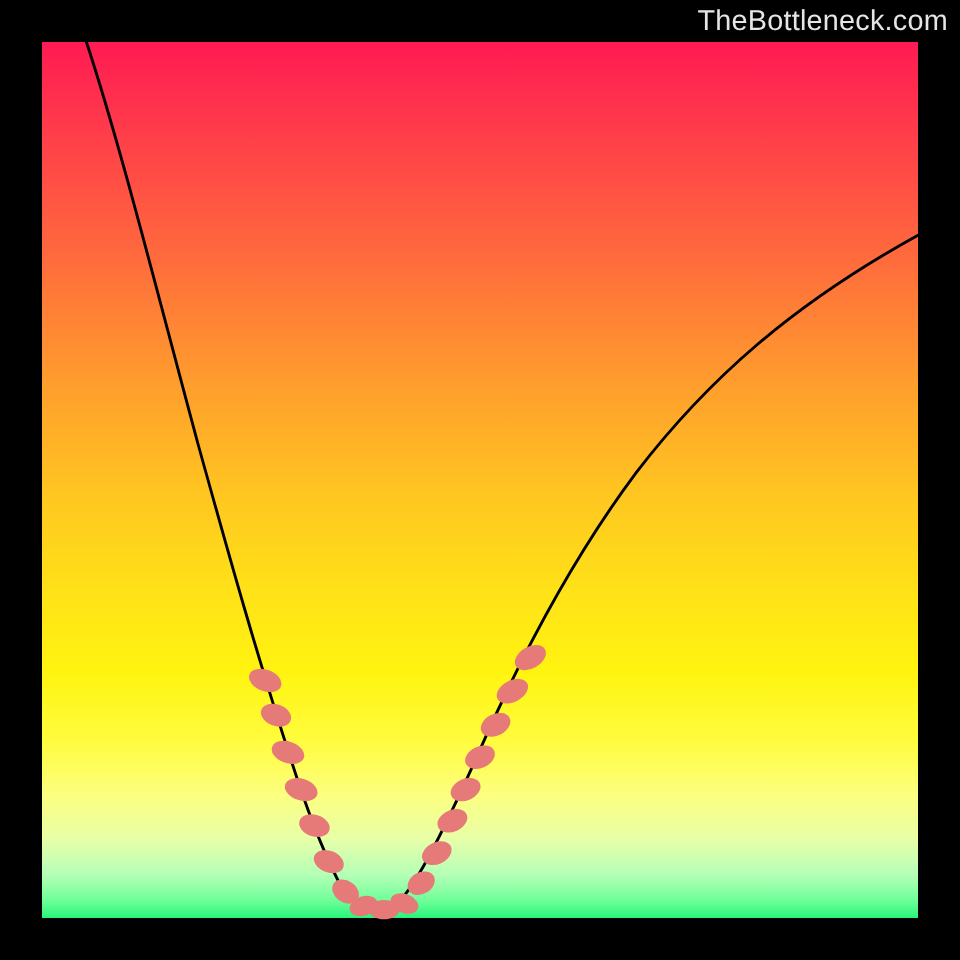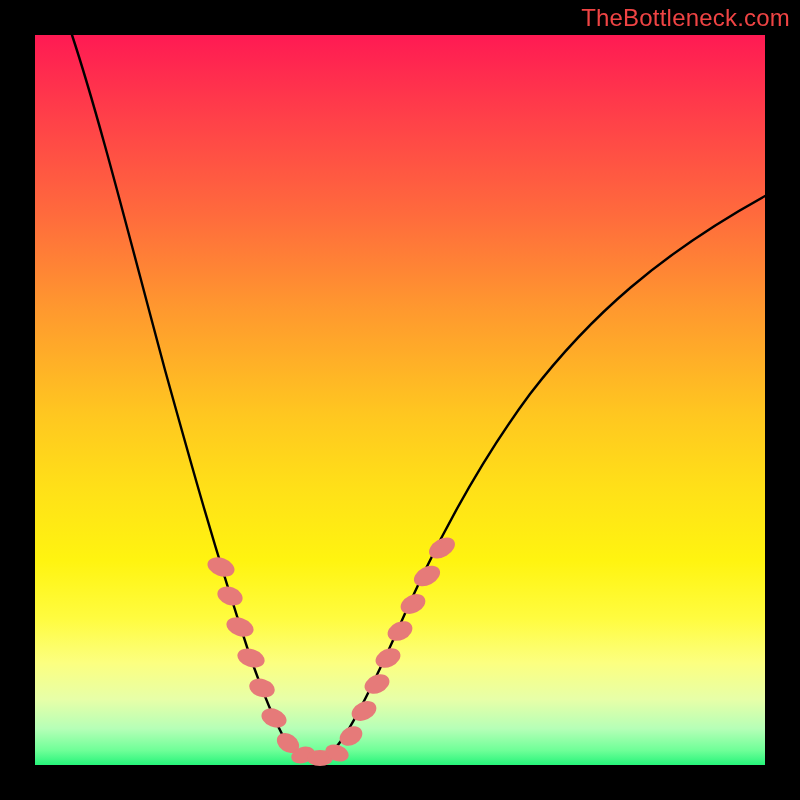--- a/index.html
+++ b/index.html
@@ -39,21 +39,21 @@
       #e7ffa8 91%,
       #b6ffb7 95%,
       #6fff98 98%,
       #26f47a 100%
     );
   }
   .watermark {
     position: absolute;
     top: 4px;
     right: 10px;
-    color: #ef4444;
+    color: #e5e5e5;
     font-size: 24px;
     font-weight: 400;
     letter-spacing: 0.2px;
     user-select: none;
   }
   svg.curve {
     position: absolute;
     left: 0;
     top: 0;
     width: 800px;

